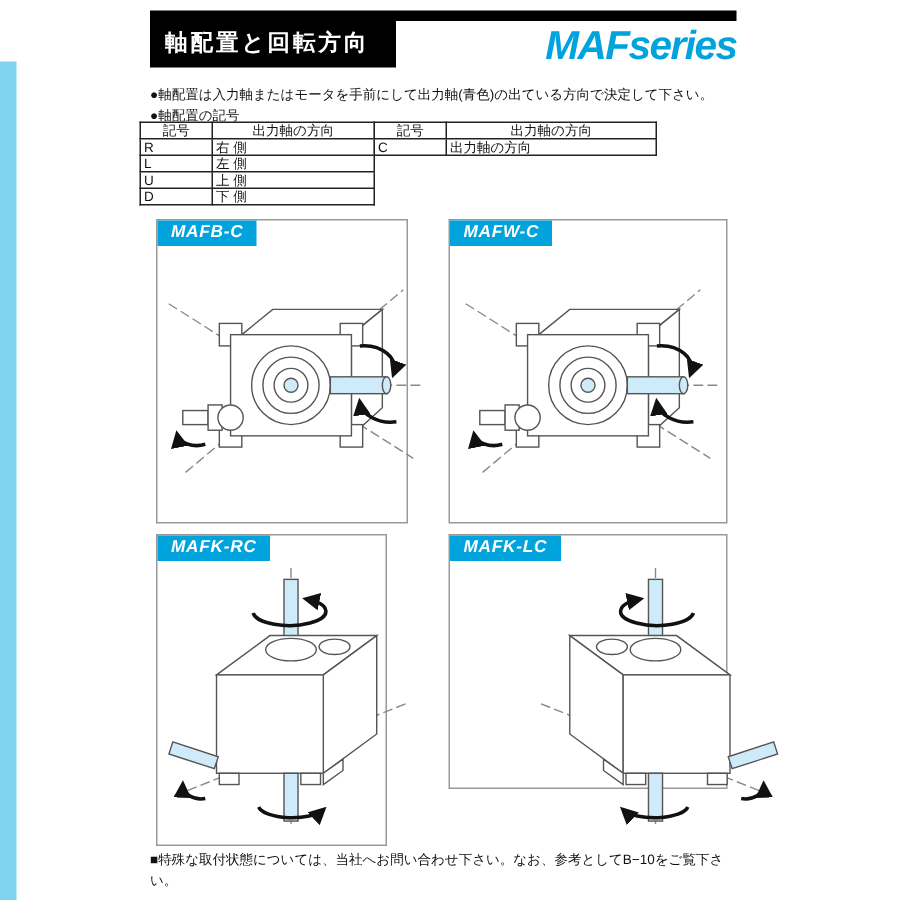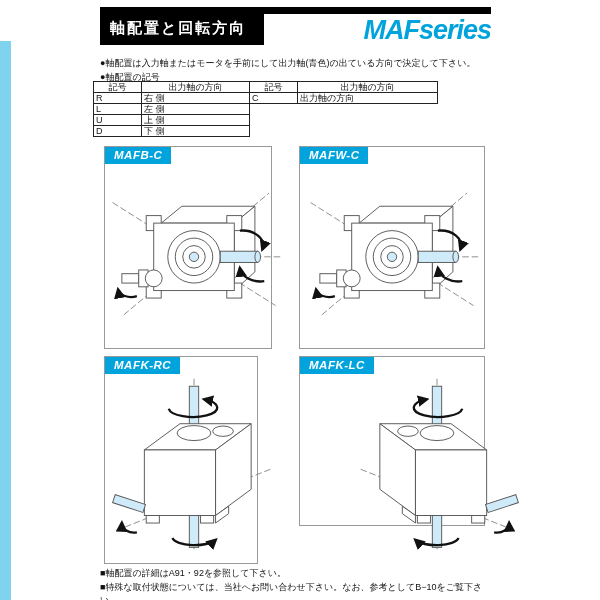--- a/index.html
+++ b/index.html
@@ -202,15 +202,14 @@
 <div class="panel panel-4">
   <div class="panel-label">MAFK-LC</div>
   <svg class="drawing" width="178" height="178" viewBox="0 0 190 190">
     <g transform="translate(190,0) scale(-1,1)">
         <use href="#gbox-v"></use>
       </g>
   </svg>
 </div>
 
 <div class="footer">
-  <div>■軸配置の詳細はA91・92を参照して下さい。</div>
   <div>■特殊な取付状態については、当社へお問い合わせ下さい。なお、参考としてB−10をご覧下さい。</div>
 </div>
 
 </body></html>

